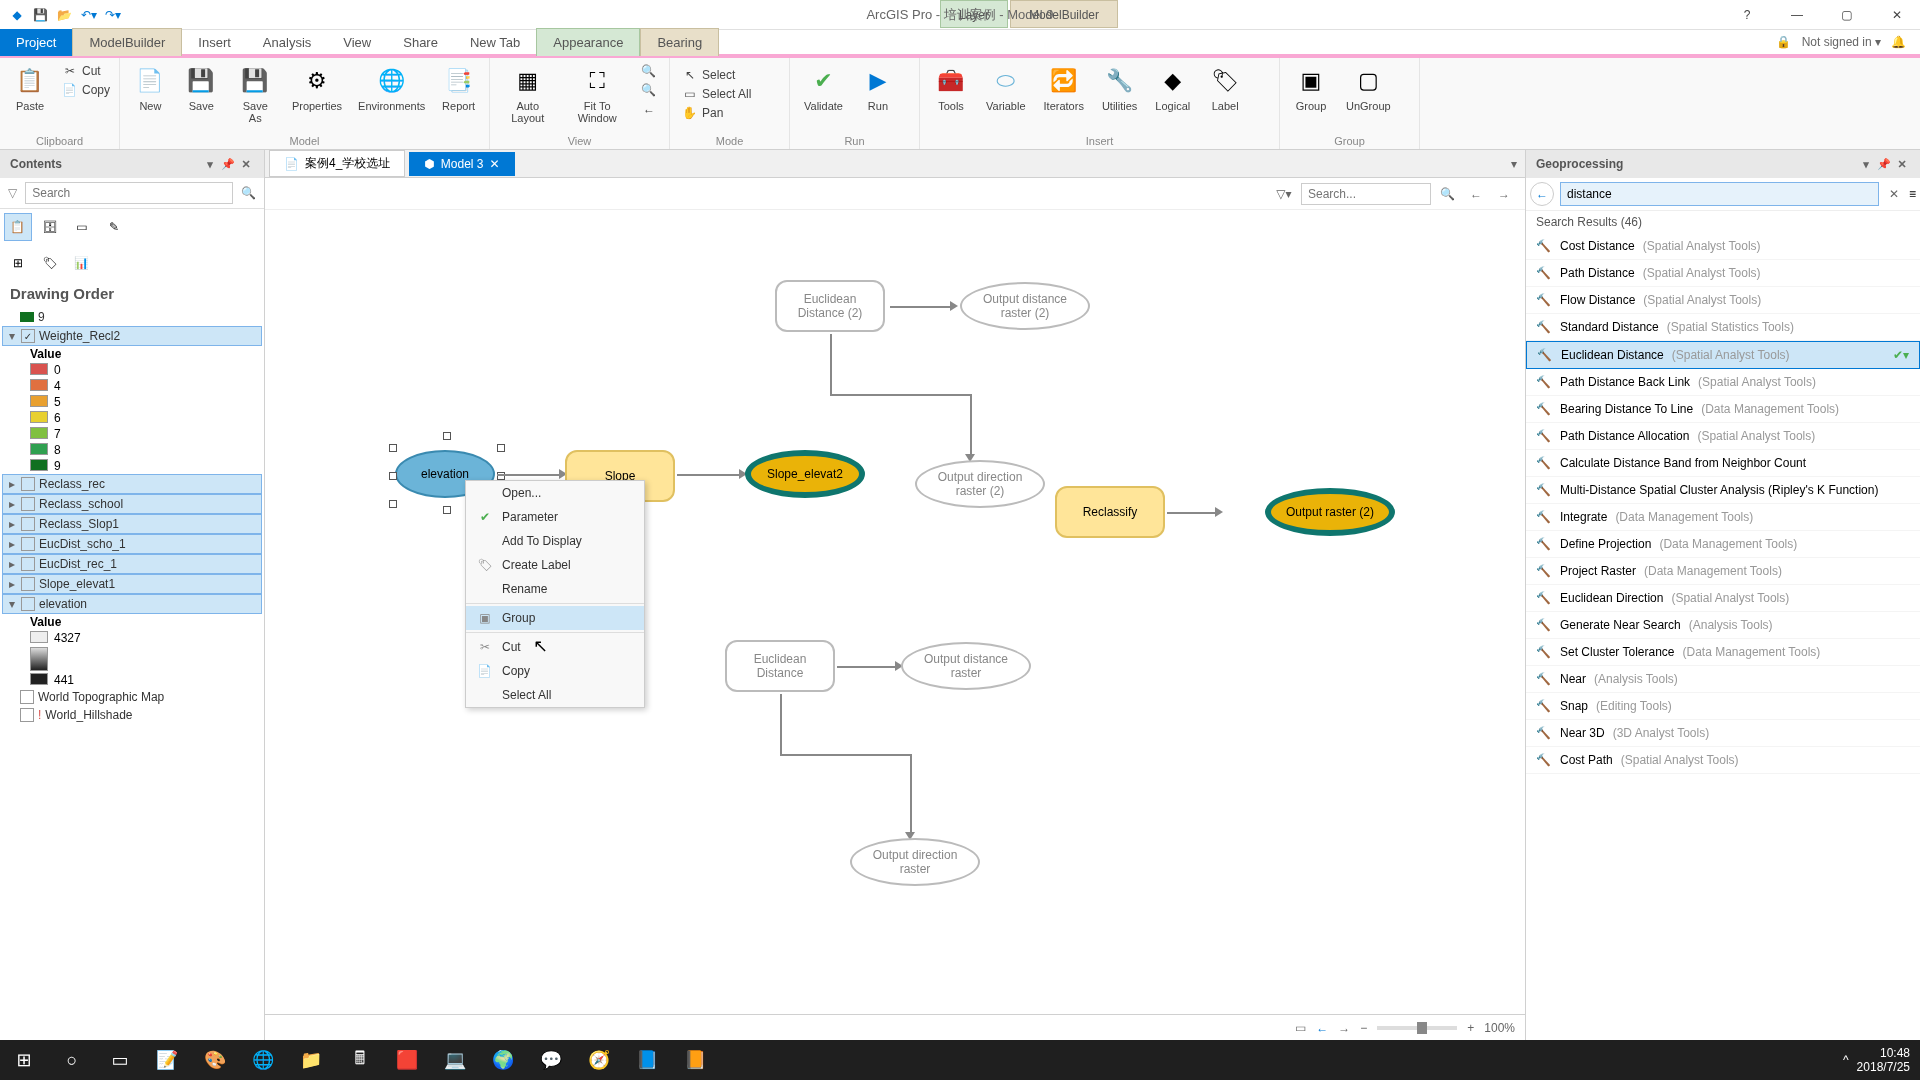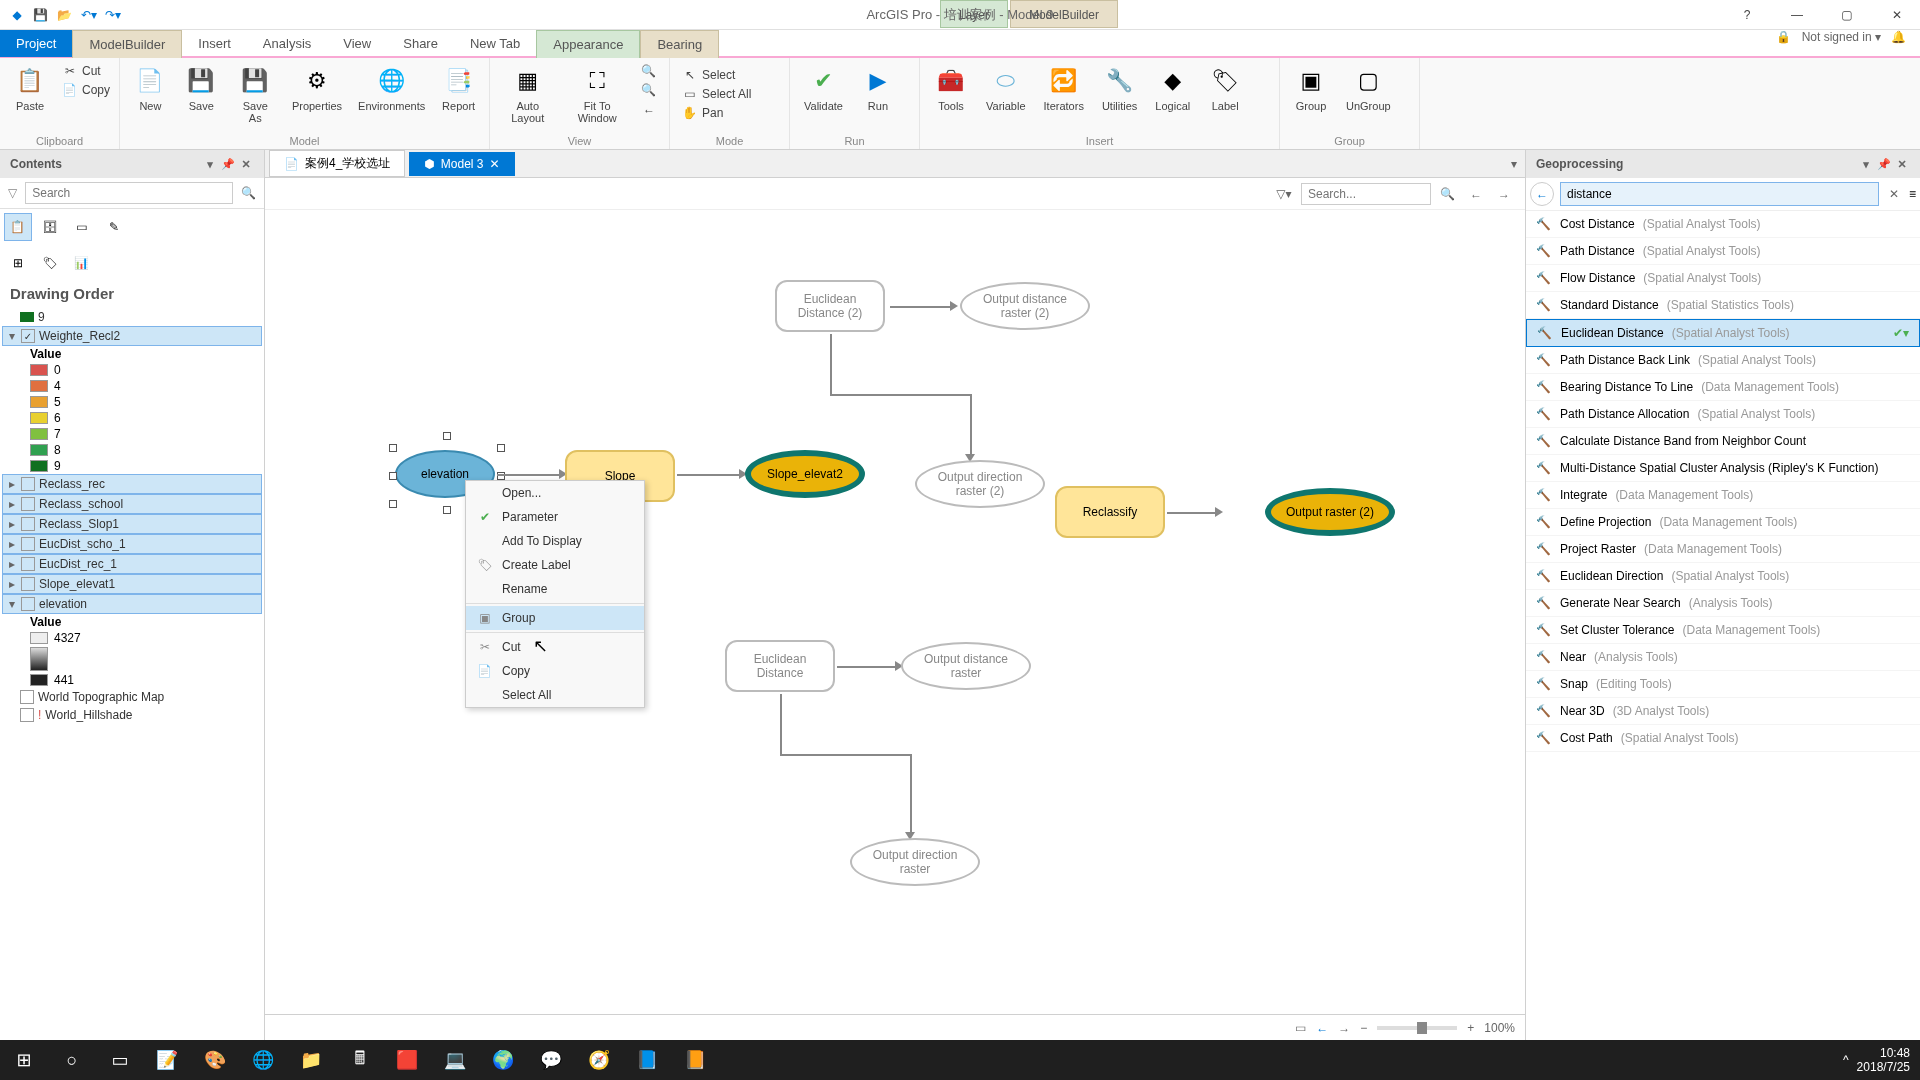--- a/index.html
+++ b/index.html
@@ -8,21 +8,21 @@
 .titlebar{height:30px;background:#fff;display:flex;align-items:center;border-bottom:1px solid #e0e0e0;position:relative}
 .titlebar .qat{display:flex;gap:6px;padding:0 8px;align-items:center}
 .titlebar .qat span{width:18px;height:18px;display:inline-flex;align-items:center;justify-content:center;color:#0078d4;cursor:pointer}
 .titlebar .title{position:absolute;left:50%;transform:translateX(-50%);font-size:13px;color:#666}
 .titlebar .right{margin-left:auto;display:flex;align-items:center;gap:4px}
 .titlebar .right .wbtn{width:46px;height:30px;display:flex;align-items:center;justify-content:center;color:#444}
 .context-tabs{position:absolute;right:800px;top:0;height:30px;display:flex}
 .context-tabs .ctab{padding:0 18px;height:28px;line-height:28px;background:#d5e8d4;border:1px solid #a7c7a0;font-size:12px;color:#555;margin-right:2px}
 .context-tabs .ctab.mb{background:#e8dfc9;border-color:#c9bfa0}
 
-.maintabs{height:28px;display:flex;align-items:flex-start;border-bottom:2px solid #f9a8d4;position:relative}
+.maintabs{height:28px;display:flex;align-items:center;border-bottom:4px solid #f9a8d4;position:relative}
 .maintabs .ptab{background:#0078d4;color:#fff;padding:6px 16px;font-size:13px}
 .maintabs .tab{padding:6px 16px;color:#555;font-size:13px}
 .maintabs .tab.active{background:#e8dfc9;border:1px solid #c9bfa0;border-bottom:none}
 .maintabs .tab.green{color:#555}
 .maintabs .right{margin-left:auto;display:flex;align-items:center;gap:10px;padding-right:14px;font-size:12px;color:#666}
 .maintabs .right .lock{color:#ffa500}
 
 .ribbon{height:92px;background:#f9f9f9;border-bottom:1px solid #d0d0d0;display:flex}
 .ribbon .group{border-right:1px solid #e5e5e5;padding:4px 8px;display:flex;flex-direction:column;justify-content:space-between;position:relative}
 .ribbon .group .label{position:absolute;bottom:2px;left:0;right:0;text-align:center;font-size:11px;color:#888}
@@ -44,21 +44,21 @@
 .contents .search input{flex:1;border:1px solid #ccc;padding:3px 6px;font-size:12px;color:#999}
 .contents .toolbar{display:flex;padding:4px;gap:4px;flex-wrap:wrap}
 .contents .toolbar .tbtn{width:28px;height:28px;border:1px solid transparent;display:flex;align-items:center;justify-content:center}
 .contents .toolbar .tbtn.active{background:#cde6f7;border-color:#7eb4ea}
 .contents .drawing-head{font-weight:700;font-size:15px;color:#555;padding:4px 10px}
 .contents .tree{flex:1;overflow:auto;padding:2px}
 .tree-item{display:flex;align-items:center;gap:4px;padding:2px 4px;font-size:12px;color:#333}
 .tree-item.selected{background:#cde6f7;border:1px solid #7eb4ea}
 .tree-item .arrow{width:10px;text-align:center;color:#666}
 .tree-item .cb{width:14px;height:14px;border:1px solid #999;display:inline-flex;align-items:center;justify-content:center;font-size:10px}
-.val-row{display:flex;align-items:center;gap:6px;padding:1px 4px 1px 28px;font-size:12px}
+.val-row{display:flex;gap:6px;padding:1px 4px 1px 28px;font-size:12px}
 .val-swatch{width:18px;height:12px;border:1px solid #999}
 
 .canvas-area{flex:1;display:flex;flex-direction:column;position:relative}
 .doc-tabs{height:28px;display:flex;align-items:center;border-bottom:1px solid #d0d0d0;background:#f0f0f0}
 .doc-tabs .dtab{padding:4px 14px;border:1px solid #ccc;background:#fff;margin-left:4px;font-size:12px;display:flex;align-items:center;gap:6px}
 .doc-tabs .dtab.active{background:#0078d4;color:#fff;border-color:#0078d4}
 .canvas-toolbar{height:32px;display:flex;align-items:center;justify-content:flex-end;padding:0 10px;gap:6px;border-bottom:1px solid #eee}
 .canvas-toolbar .cbtn{width:22px;height:22px;display:flex;align-items:center;justify-content:center;color:#666}
 .canvas-toolbar input{width:130px;border:1px solid #ccc;padding:3px 6px;font-size:12px;color:#999}
 .canvas{flex:1;position:relative;background:#fff;overflow:hidden}
@@ -568,20 +568,21 @@
           <span>📌</span>
           <span>✕</span>
         </div>
     </div>
     <div class="gp-top">
       <span class="back">←</span>
       <input value="distance" style="">
       <span class="x">✕</span>
       <span>≡</span>
     </div>
+    <div class="gp-results-label">Search Results (46)</div>
     <div class="gp-list" id="gp-list">
         <div class="gp-item">
           <span class="gi">🔨</span>
           <span>Cost Distance</span> 
           <span class="sub">(Spatial Analyst Tools)</span>
         </div>
         <div class="gp-item">
           <span class="gi">🔨</span>
           <span>Path Distance</span> 
           <span class="sub">(Spatial Analyst Tools)</span>

